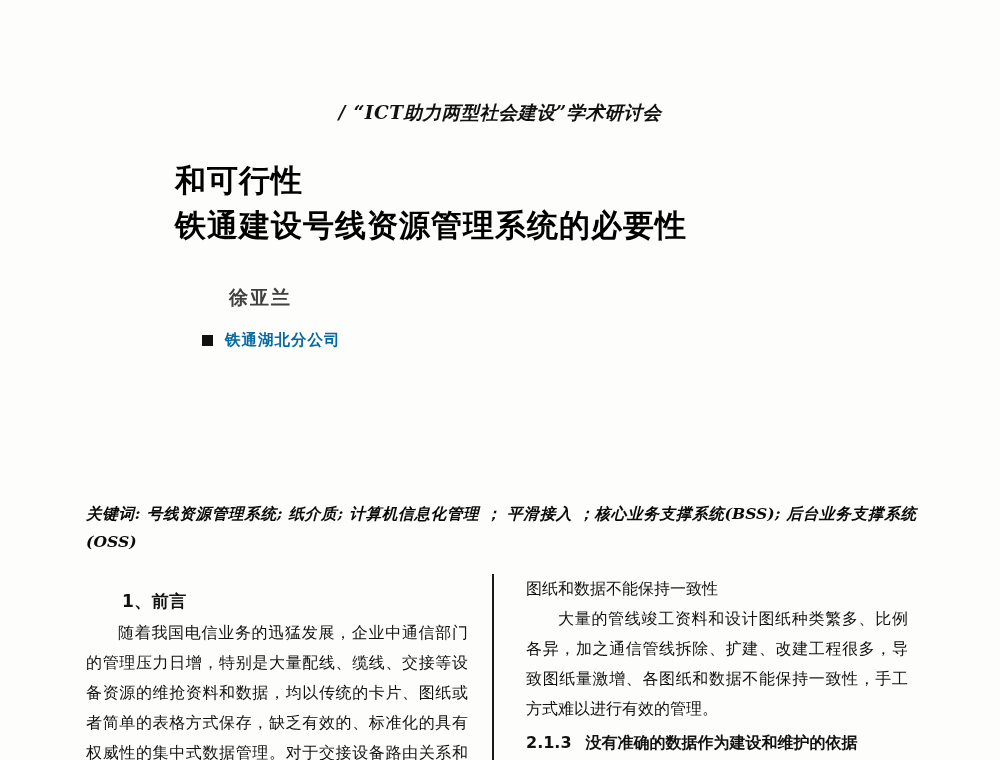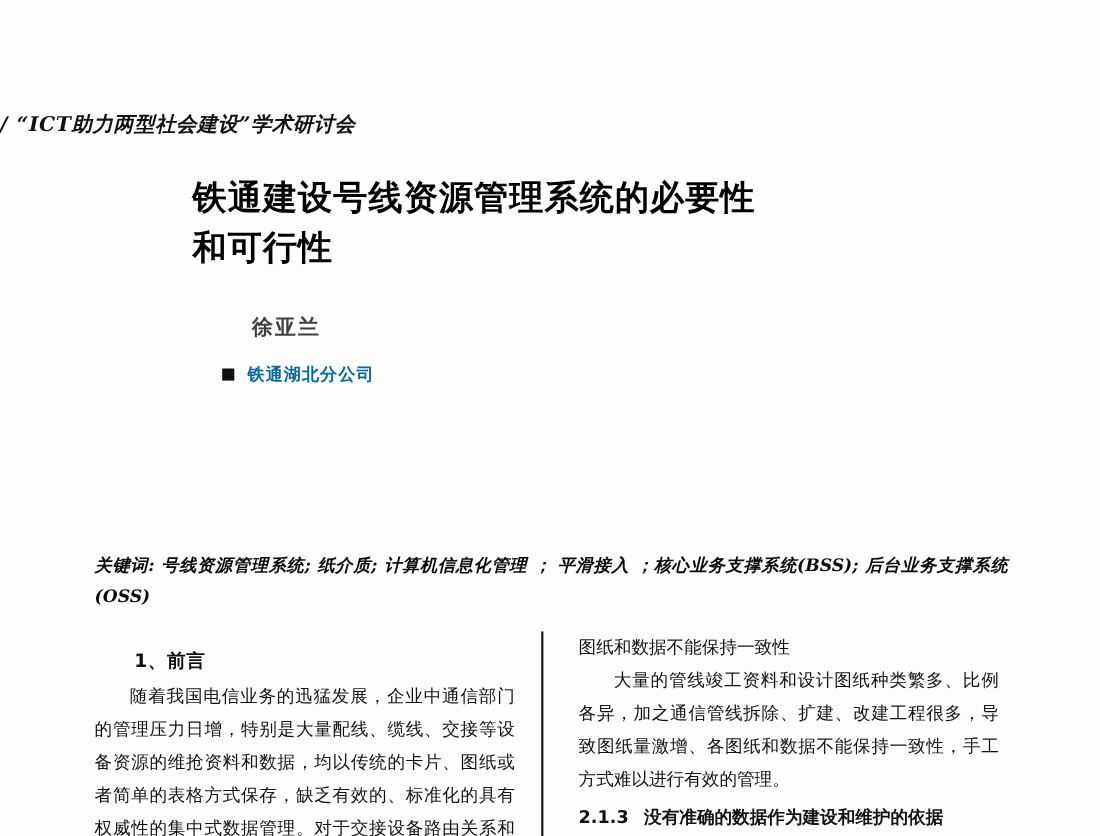--- a/index.html
+++ b/index.html
@@ -18,21 +18,21 @@
     position: relative;
     width: 1000px;
     height: 760px;
     background: #fdfdfb;
   }
   .header-line {
     position: absolute;
     top: 100px;
     left: 0;
     width: 1000px;
-    text-align: left;
+    text-align: center;
     font-family: "DejaVu Serif", "Liberation Serif", serif;
     font-weight: bold;
     font-style: italic;
     font-size: 18.5px;
     letter-spacing: 0.5px;
     color: #111;
   }
   .header-line .slash {
     font-weight: bold;
     font-style: italic;
@@ -161,22 +161,22 @@
 </head>
 <body>
 
 <div class="page">
 
   <div class="header-line">
     <span class="slash">/</span><span>“ICT助力两型社会建设”学术研讨会</span>
   </div>
 
   <div class="title">
+    <div>和可行性</div>
     <div>铁通建设号线资源管理系统的必要性</div>
-    <div>和可行性</div>
   </div>
 
   <div class="author">徐亚兰</div>
 
   <div class="affiliation">
     <span class="bullet"></span>
     <span>铁通湖北分公司</span>
   </div>
 
 

